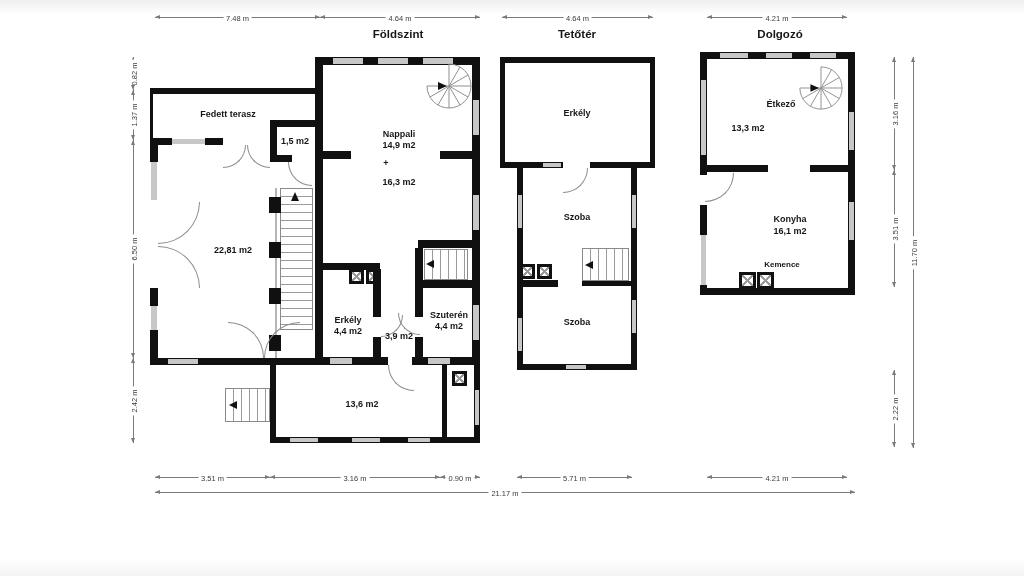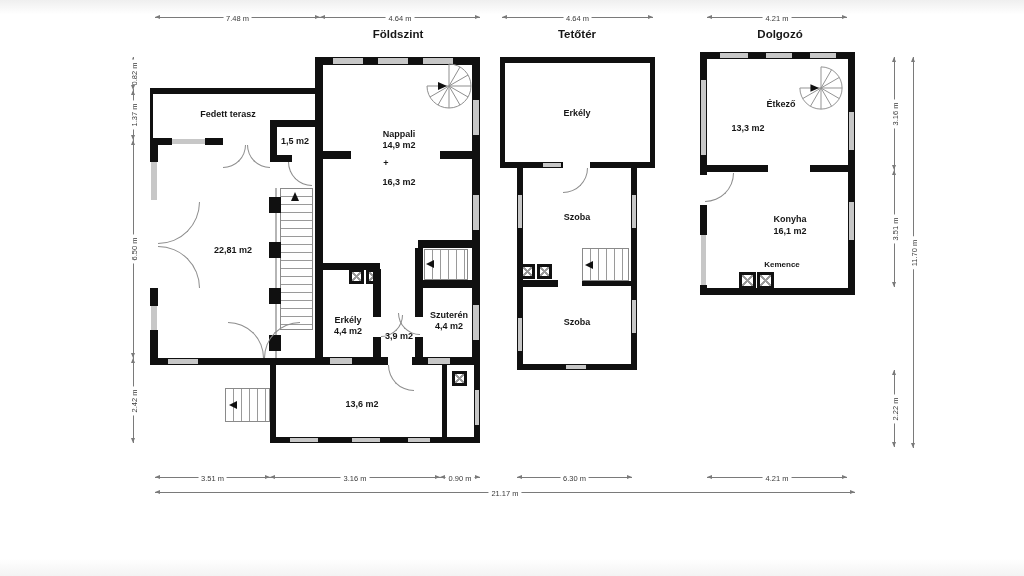--- a/index.html
+++ b/index.html
@@ -105,21 +105,21 @@
     <div class="dh" style="left:155px;top:477px;width:115px">
         <span>3.51 m</span>
       </div>
     <div class="dh" style="left:270px;top:477px;width:170px">
         <span>3.16 m</span>
       </div>
     <div class="dh" style="left:440px;top:477px;width:40px">
         <span>0.90 m</span>
       </div>
     <div class="dh" style="left:517px;top:477px;width:115px">
-        <span>6.30 m</span>
+        <span>5.71 m</span>
       </div>
     <div class="dh" style="left:707px;top:477px;width:140px">
         <span>4.21 m</span>
       </div>
     <div class="dh" style="left:155px;top:492px;width:700px">
         <span>21.17 m</span>
       </div>
   </div>
 
   <div>

